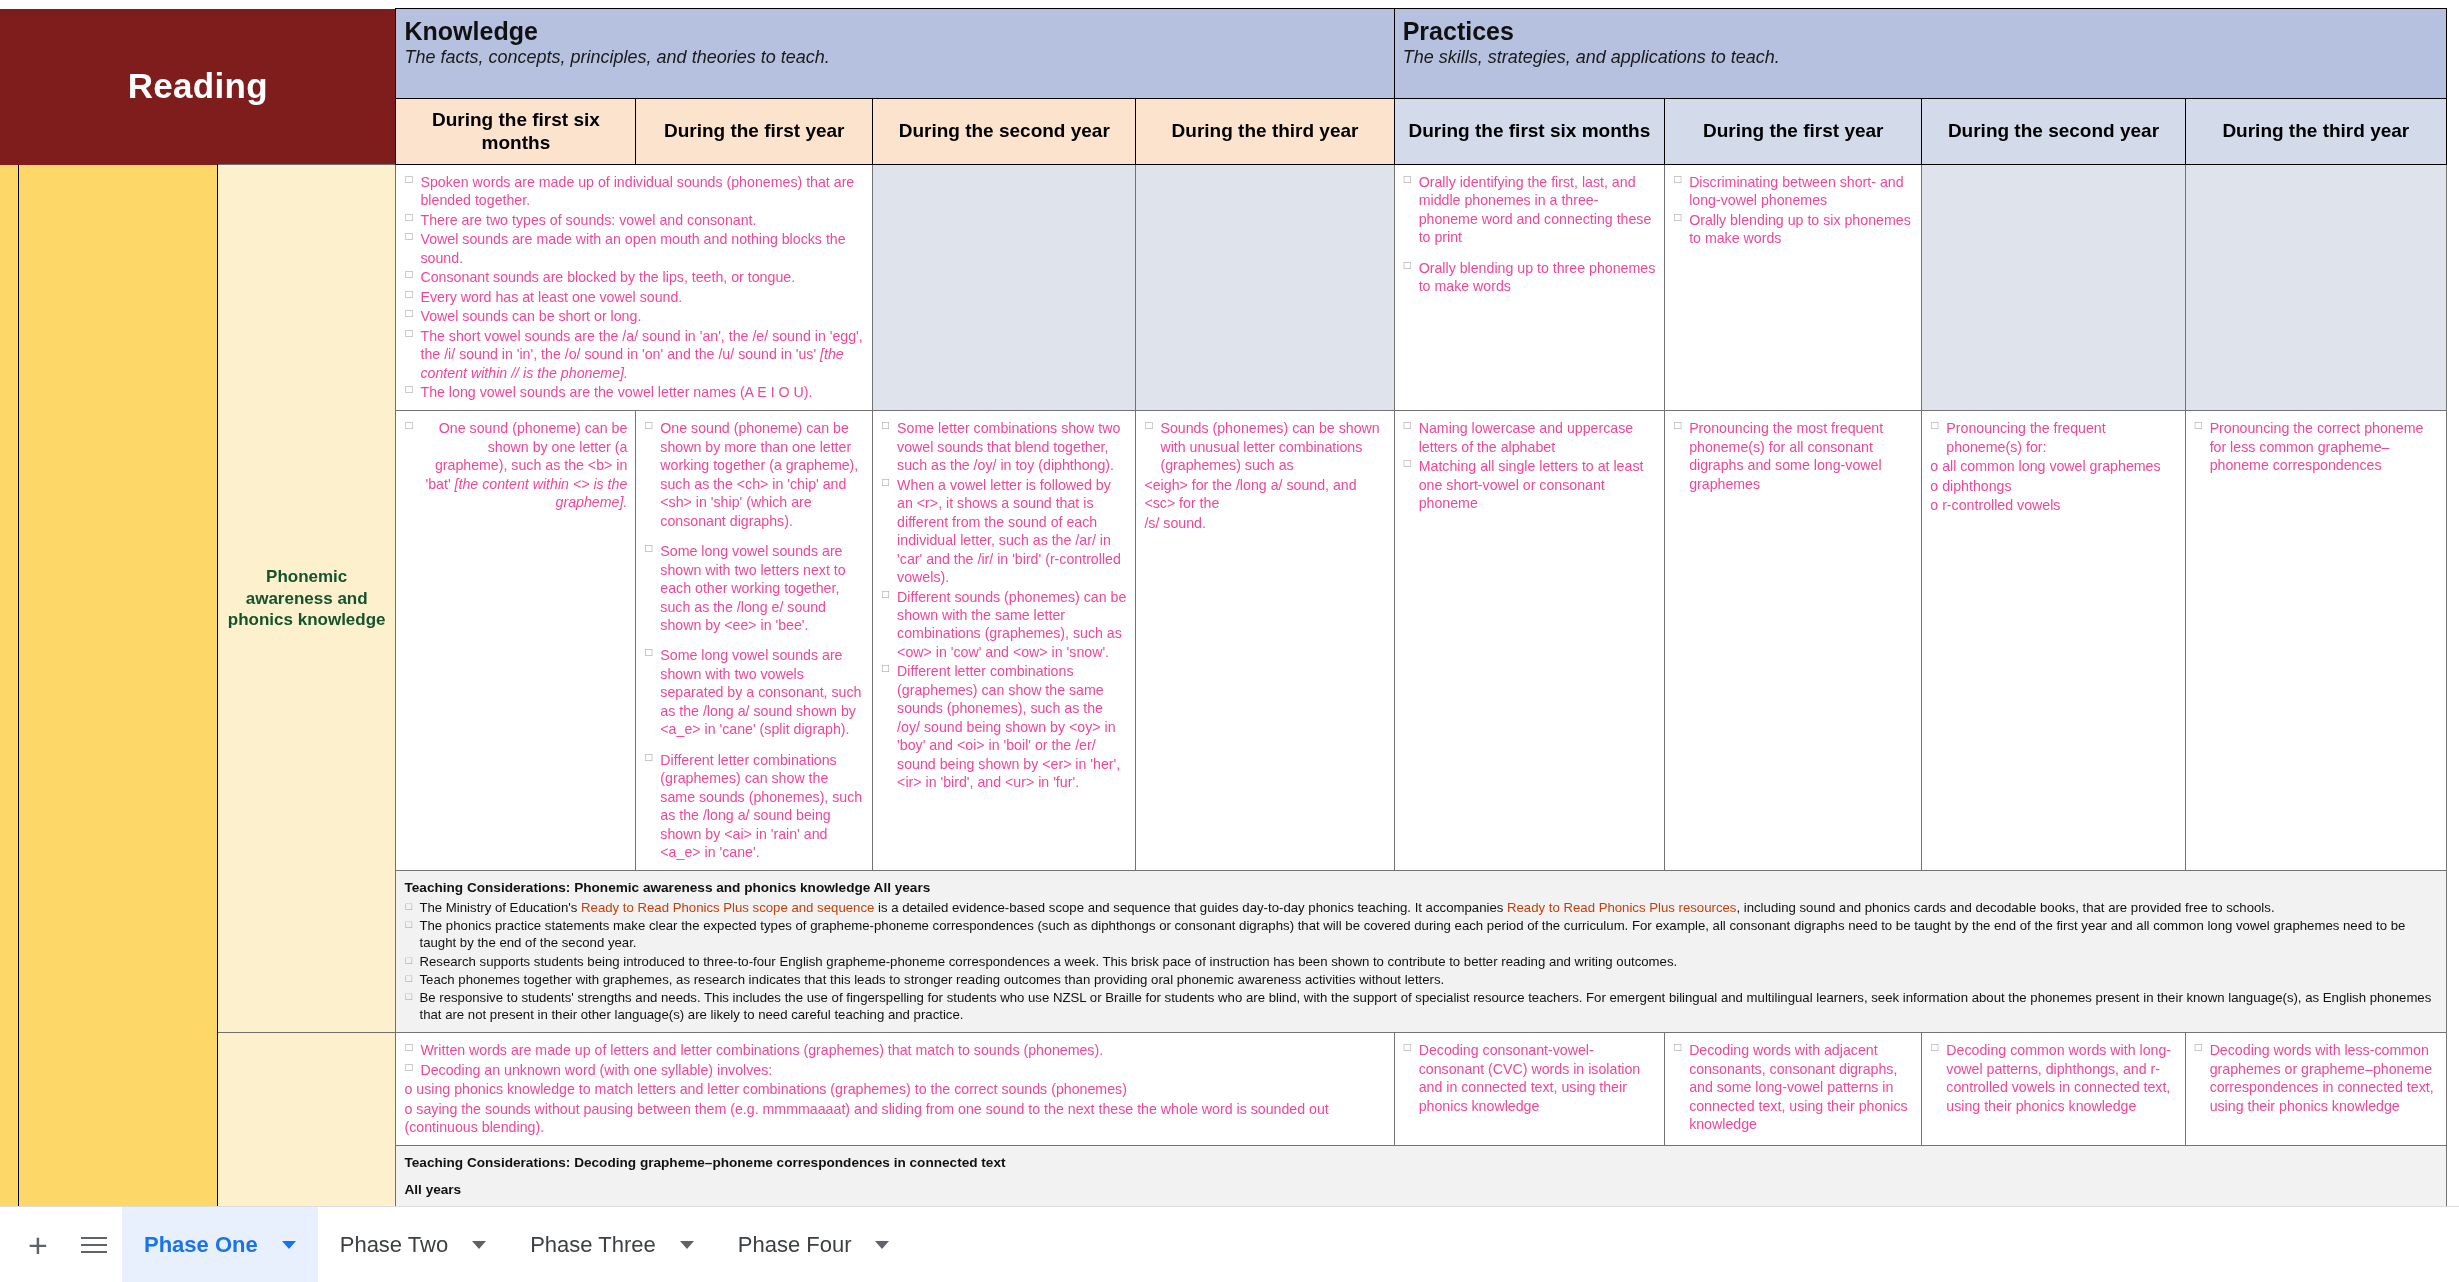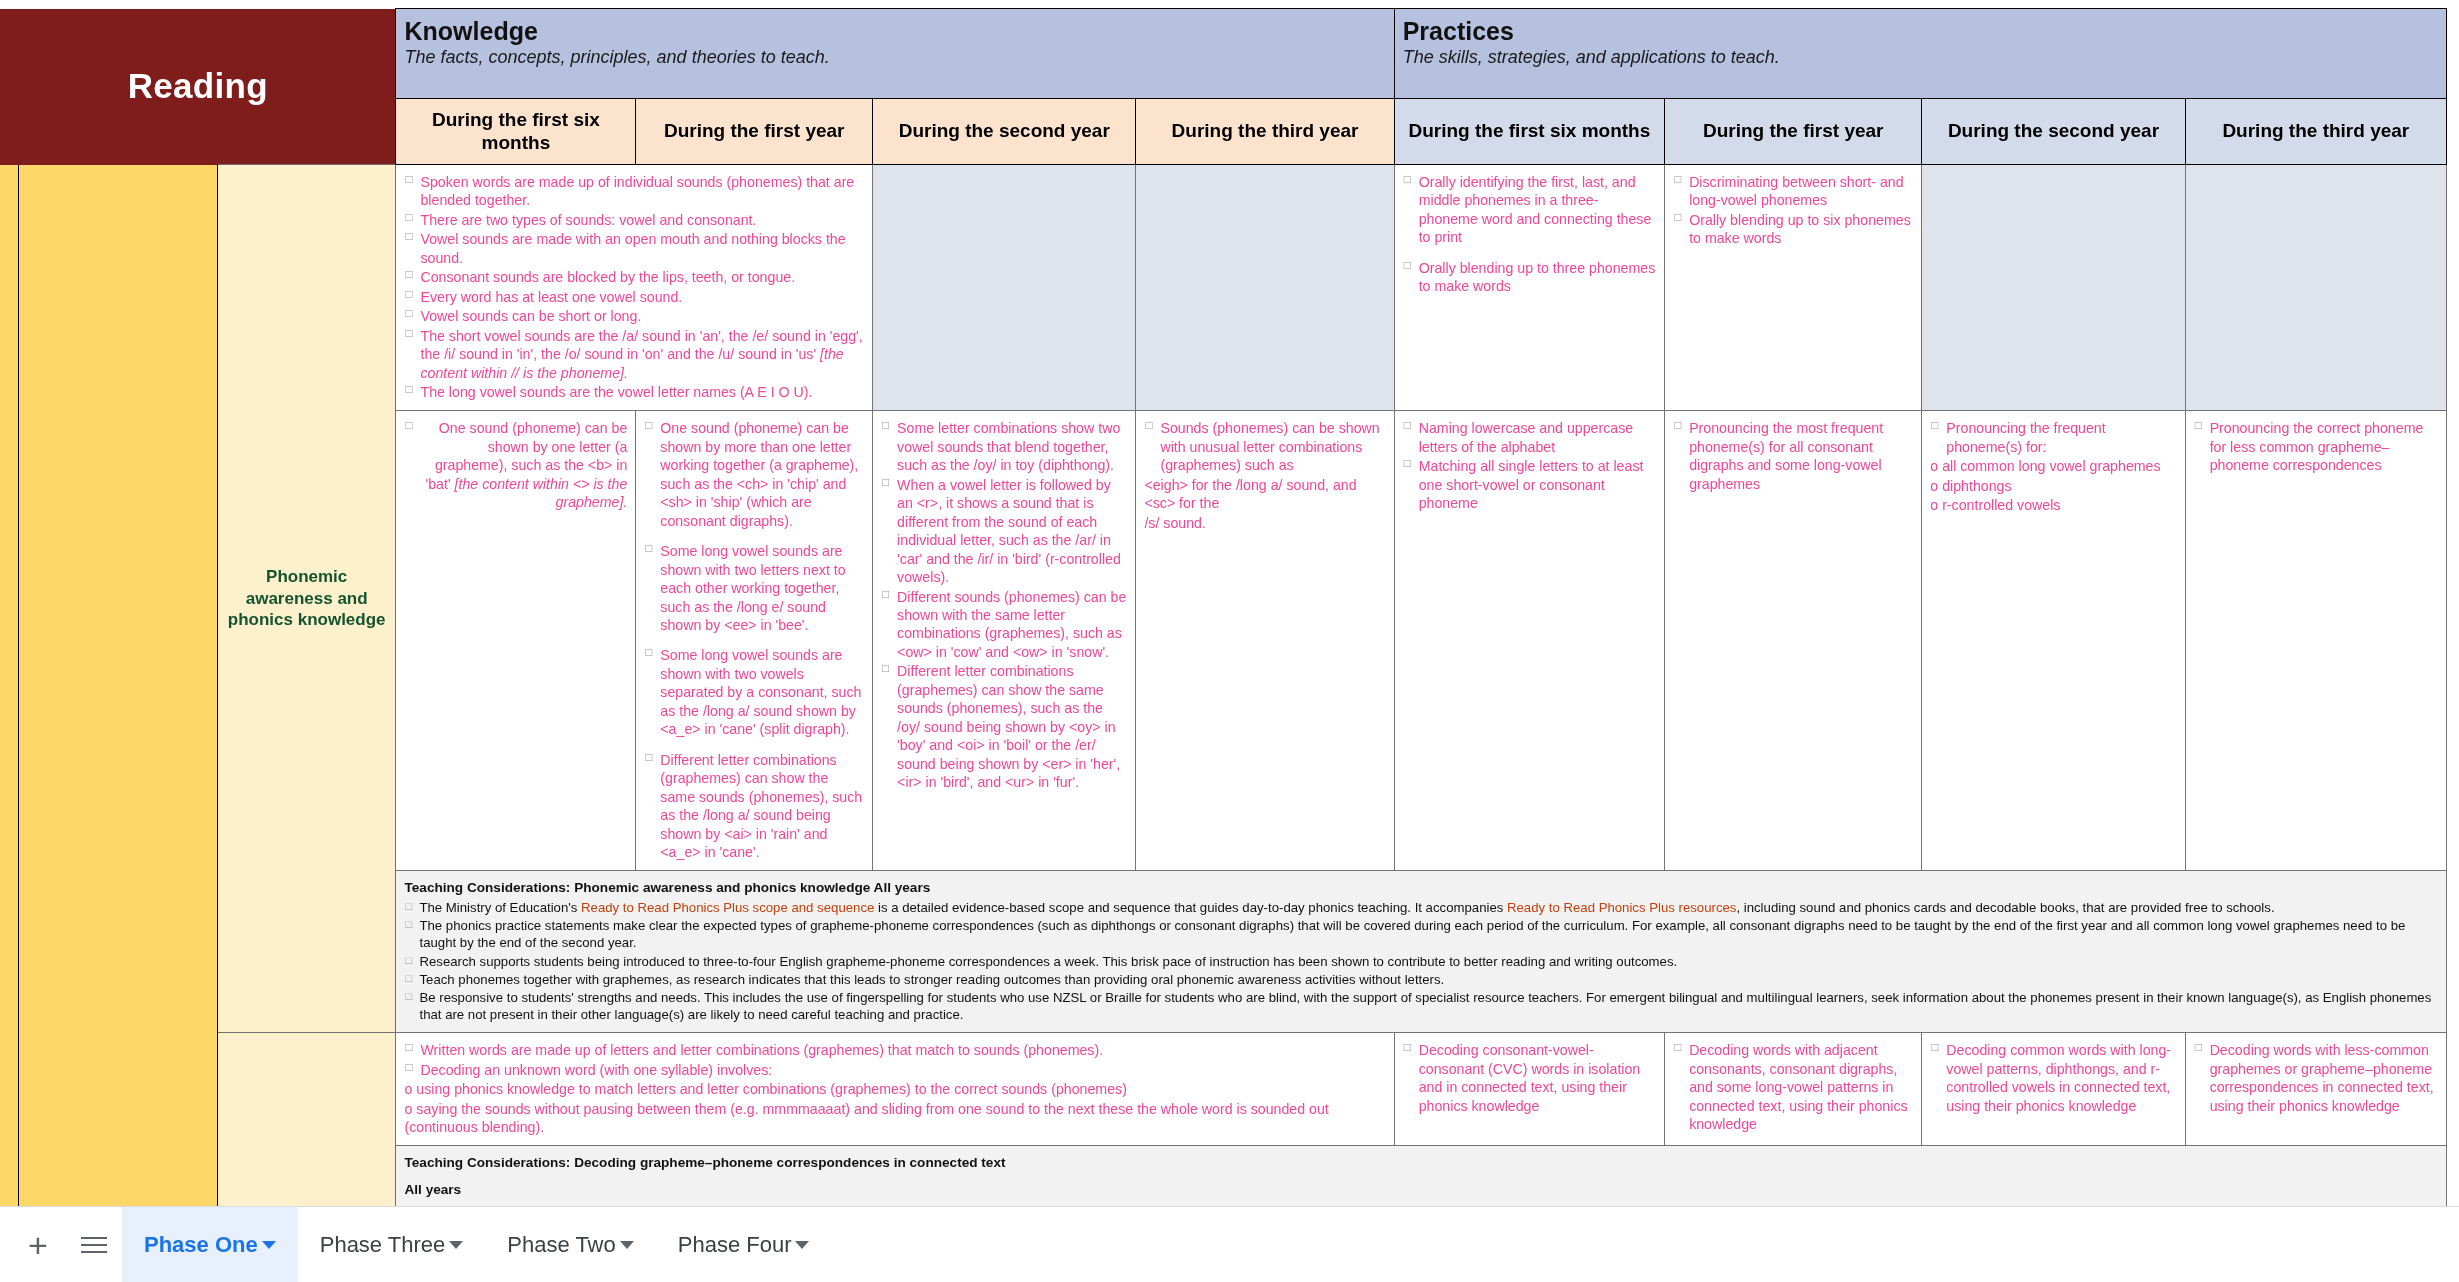--- a/index.html
+++ b/index.html
@@ -135,21 +135,21 @@
   .tb-btn {
     width: 56px; height: 56px;
     display:flex; align-items:center; justify-content:center;
     color:#5f6368; flex: 0 0 auto;
   }
   .tb-btn:first-child { margin-left: 10px; }
   .tb-plus { font-size: 34px; line-height: 1; font-weight: 300; }
   .tb-burger { display:flex; flex-direction:column; gap:5px; }
   .tb-burger i { display:block; width:26px; height:2px; background:#5f6368; }
   .tab {
-    height: 76px; display:flex; align-items:center; gap: 4px;
+    height: 76px; display:flex; align-items:center; gap: 24px;
     padding: 0 22px; font-size: 22px; color:#3c4043;
     flex: 0 0 auto;
     justify-content: flex-end;
   }
   .tab.active { background:#e8f0fe; color:#1a73e8; font-weight: bold; }
   .caret {
     width: 0; height: 0;
     border-left: 7px solid transparent;
     border-right: 7px solid transparent;
     border-top: 8px solid #5f6368;
@@ -335,25 +335,25 @@
           <i></i>
           <i></i>
           <i></i>
         </span>
     </div>
     <div class="tab active">
       <span>Phase One</span>
       <span class="caret"></span>
     </div>
     <div class="tab">
+      <span>Phase Two</span>
+      <span class="caret"></span>
+    </div>
+    <div class="tab">
       <span>Phase Three</span>
-      <span class="caret"></span>
-    </div>
-    <div class="tab">
-      <span>Phase Two</span>
       <span class="caret"></span>
     </div>
     <div class="tab">
       <span>Phase Four</span>
       <span class="caret"></span>
     </div>
   </div>
 
 </div>
 

